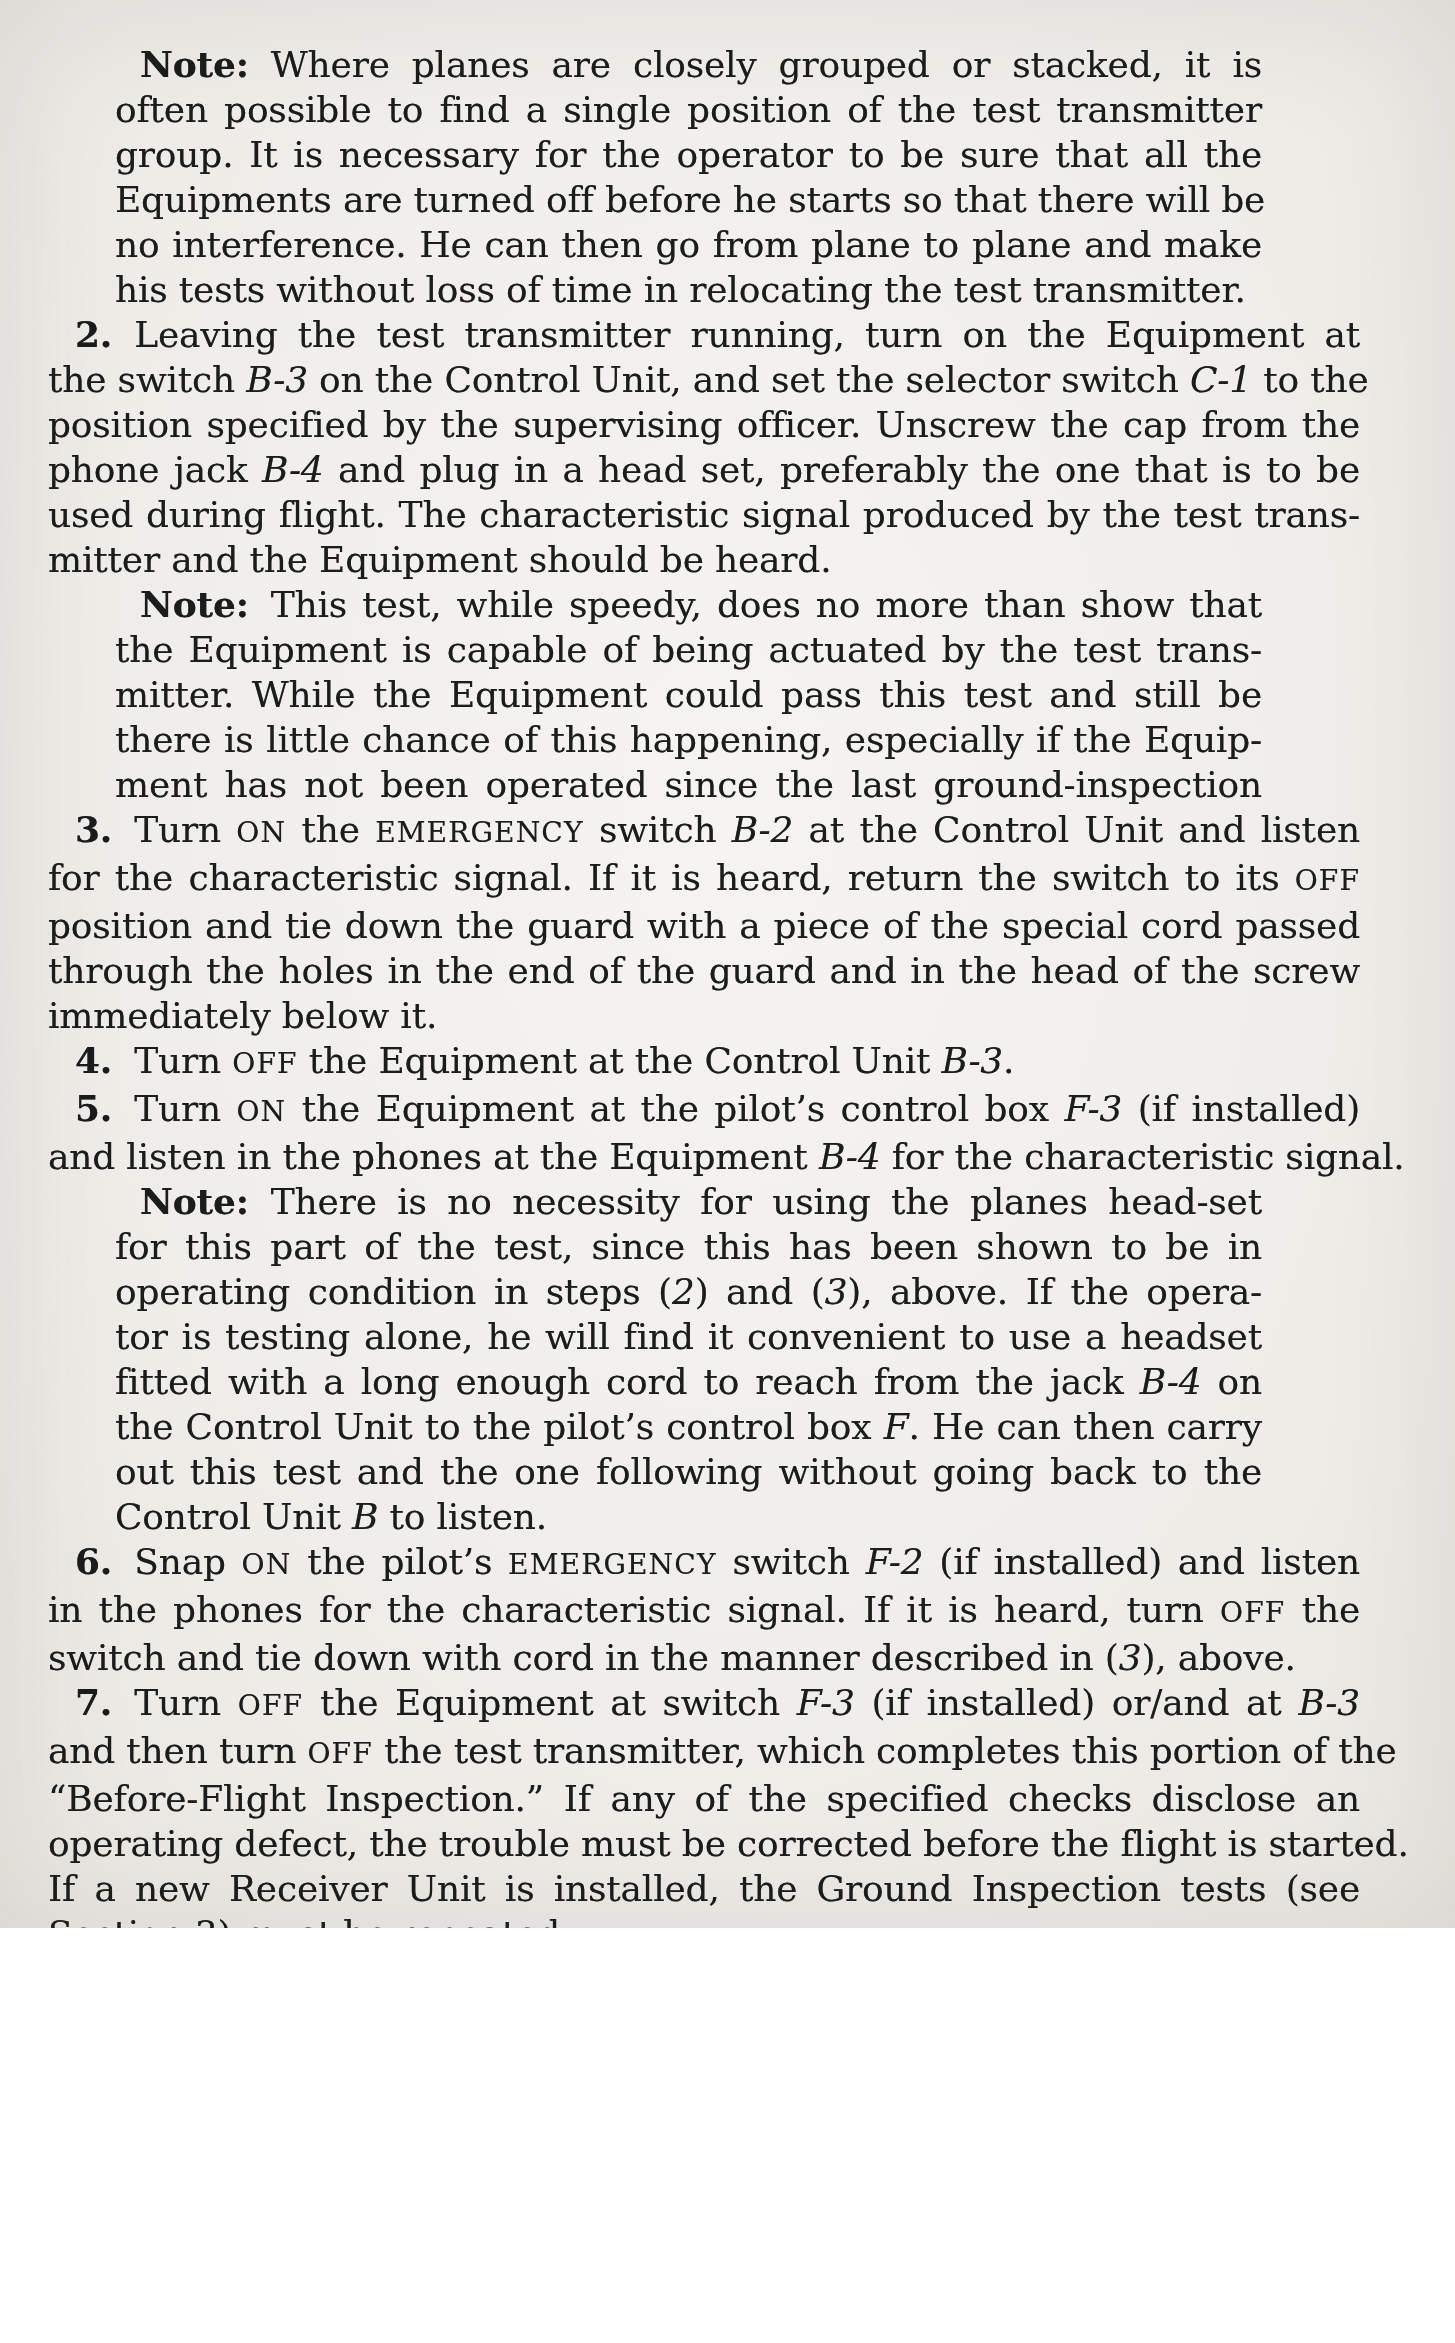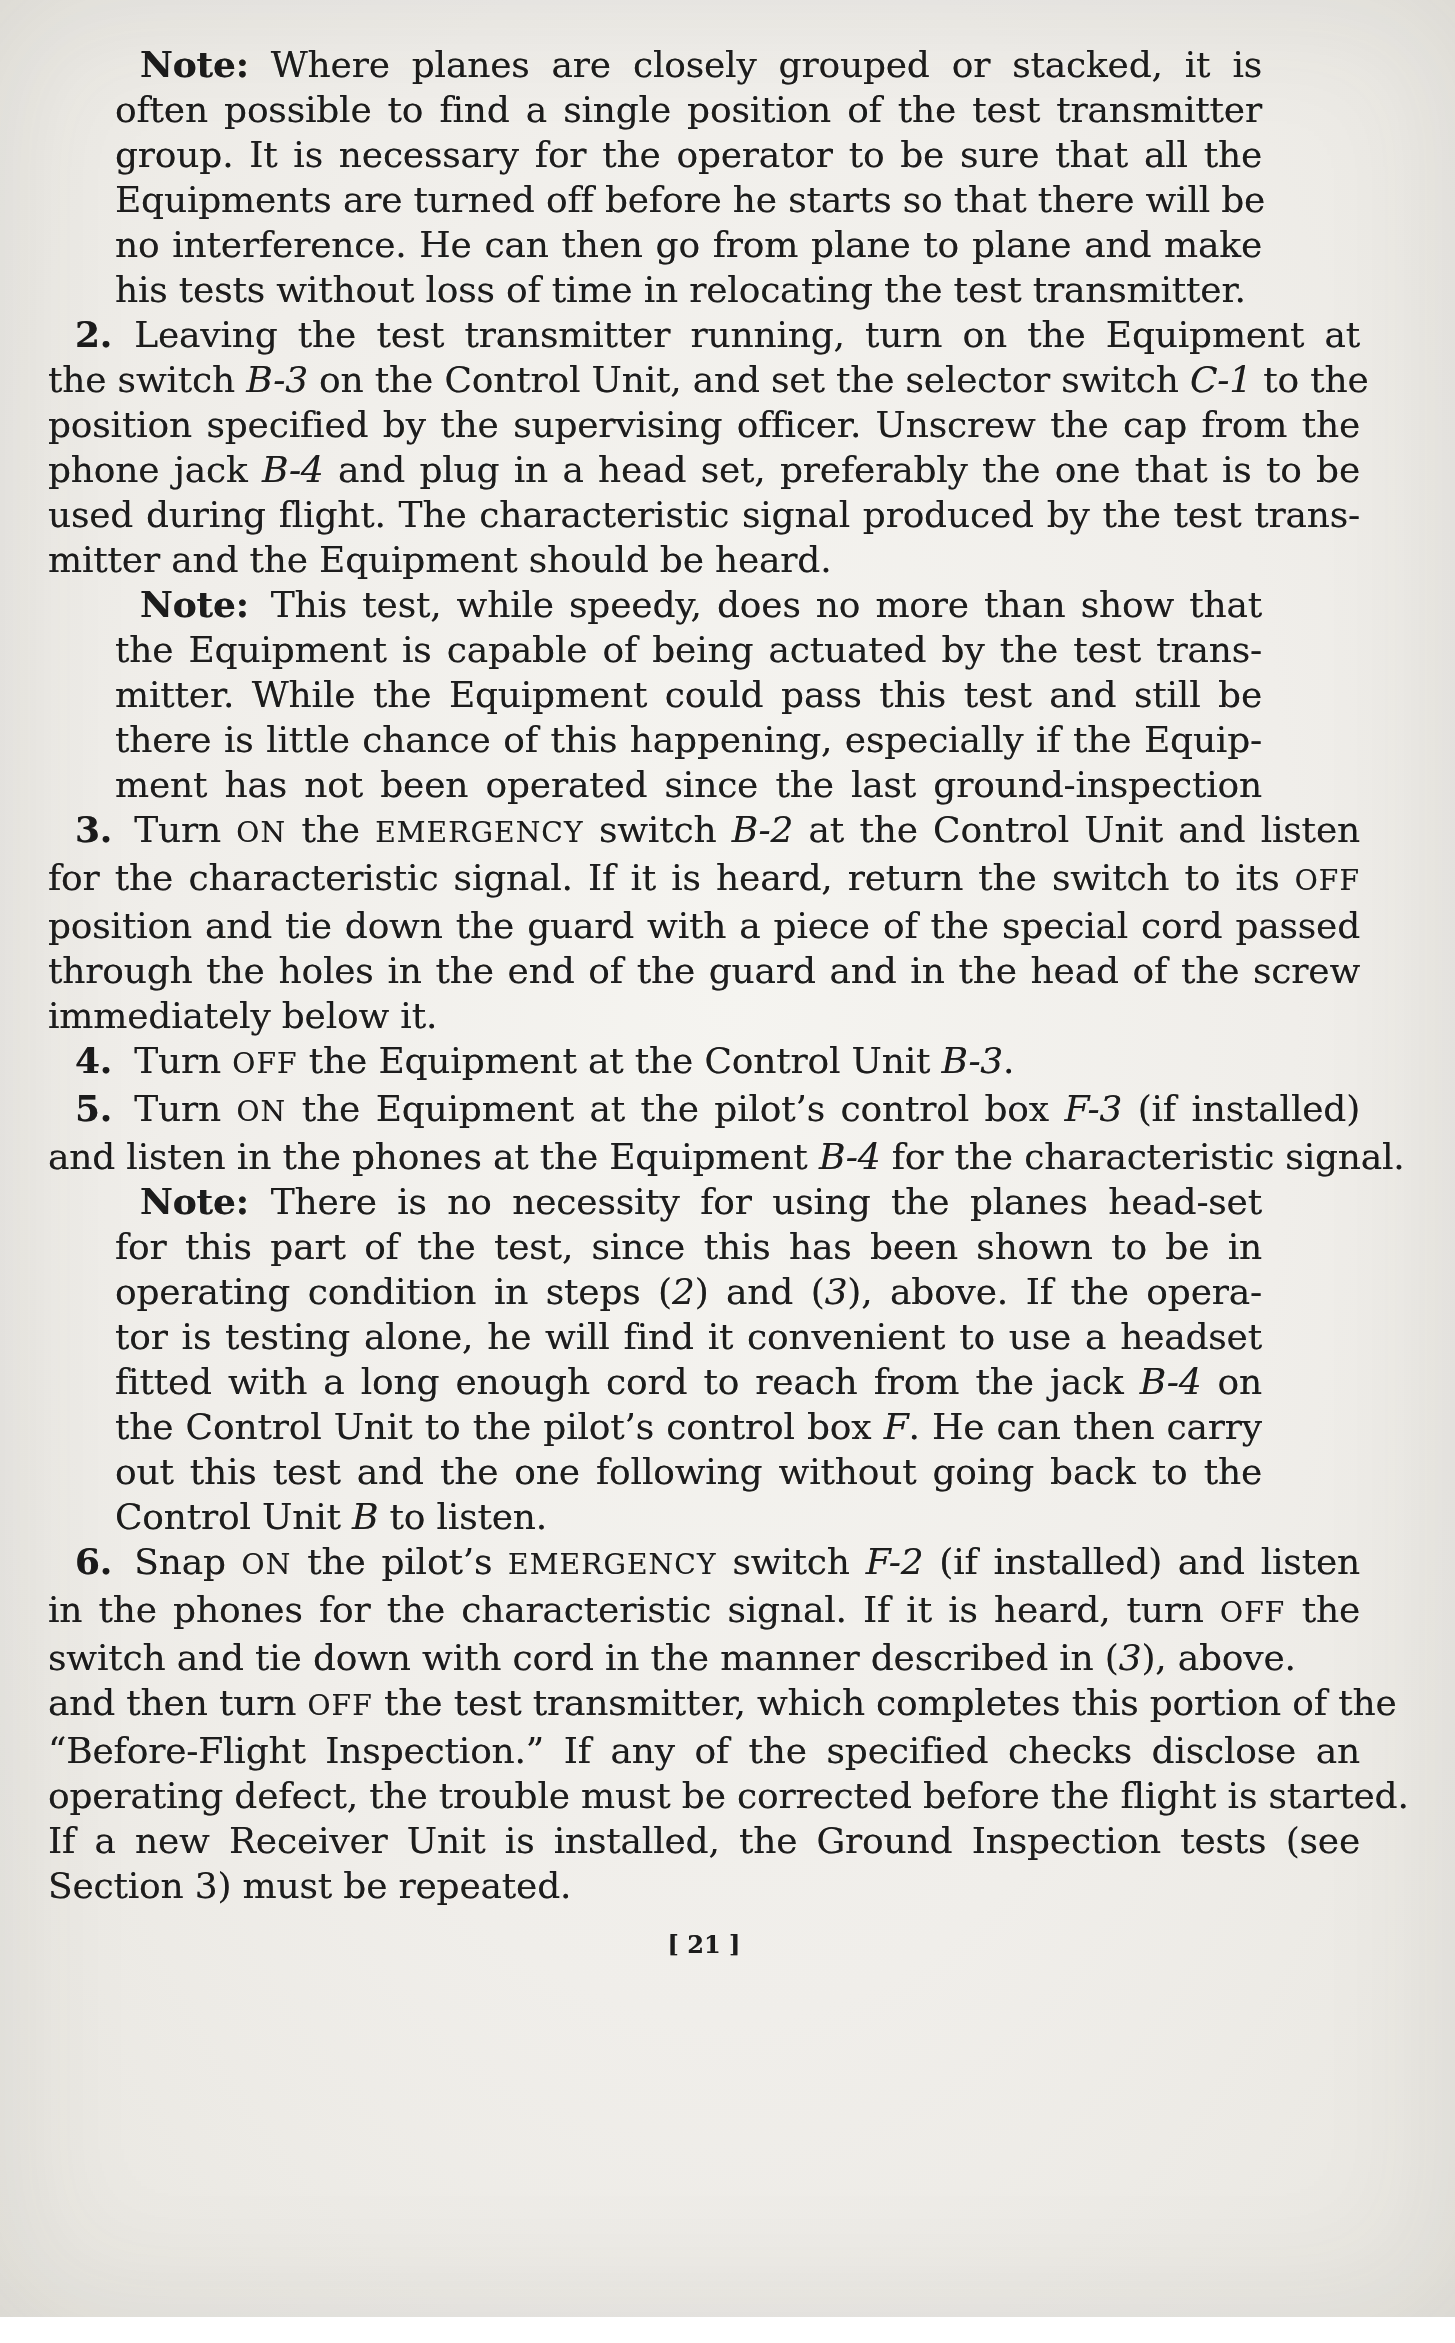--- a/index.html
+++ b/index.html
@@ -1,19 +1,19 @@
 <!DOCTYPE html>
 <html style="--paper: #f0eeea; --ink: #1c1c1c;"><head>
 <meta charset="utf-8">
 <style>
   html, body { margin: 0; padding: 0; }
   .page {
     position: relative;
     width: 1455px;
-    height: 2317px;
+    height: 1928px;
     background-color: var(--paper, #f0eeea);
     background-image: radial-gradient(ellipse at 50% 42%, #f5f4f0 0%, #f0eeea 55%, #e9e7e1 100%);
     font-family: "DejaVu Serif", "Liberation Serif", serif;
     color: var(--ink, #1c1c1c);
     overflow: hidden;
   }
   .page::after {
     content: "";
     position: absolute;
     inset: 0;
@@ -106,20 +106,21 @@
         <div class="line">the Control Unit to the pilot’s control box <span class="i">F</span>. He can then carry</div>
         <div class="line">out this test and the one following without going back to the</div>
         <div class="line last">Control Unit <span class="i">B</span> to listen.</div>
       </div>
       <div class="block para">
         <div class="line first"><span class="b">6.</span><span class="gap"></span>Snap <span class="sc">ON</span> the pilot’s <span class="sc">EMERGENCY</span> switch <span class="i">F-2</span> (if installed) and listen</div>
         <div class="line">in the phones for the characteristic signal. If it is heard, turn <span class="sc">OFF</span> the</div>
         <div class="line last">switch and tie down with cord in the manner described in (<span class="i">3</span>), above.</div>
       </div>
       <div class="block para">
+        <div class="line first"><span class="b">7.</span><span class="gap"></span>Turn <span class="sc">OFF</span> the Equipment at switch <span class="i">F-3</span> (if installed) or/and at <span class="i">B-3</span></div>
         <div class="line">and then turn <span class="sc">OFF</span> the test transmitter, which completes this portion of the</div>
         <div class="line">“Before-Flight Inspection.” If any of the specified checks disclose an</div>
         <div class="line">operating defect, the trouble must be corrected before the flight is started.</div>
         <div class="line">If a new Receiver Unit is installed, the Ground Inspection tests (see</div>
         <div class="line last">Section 3) must be repeated.</div>
       </div>
       <div class="page-number">[ 21 ]</div>
     </div>
 </div>
 

